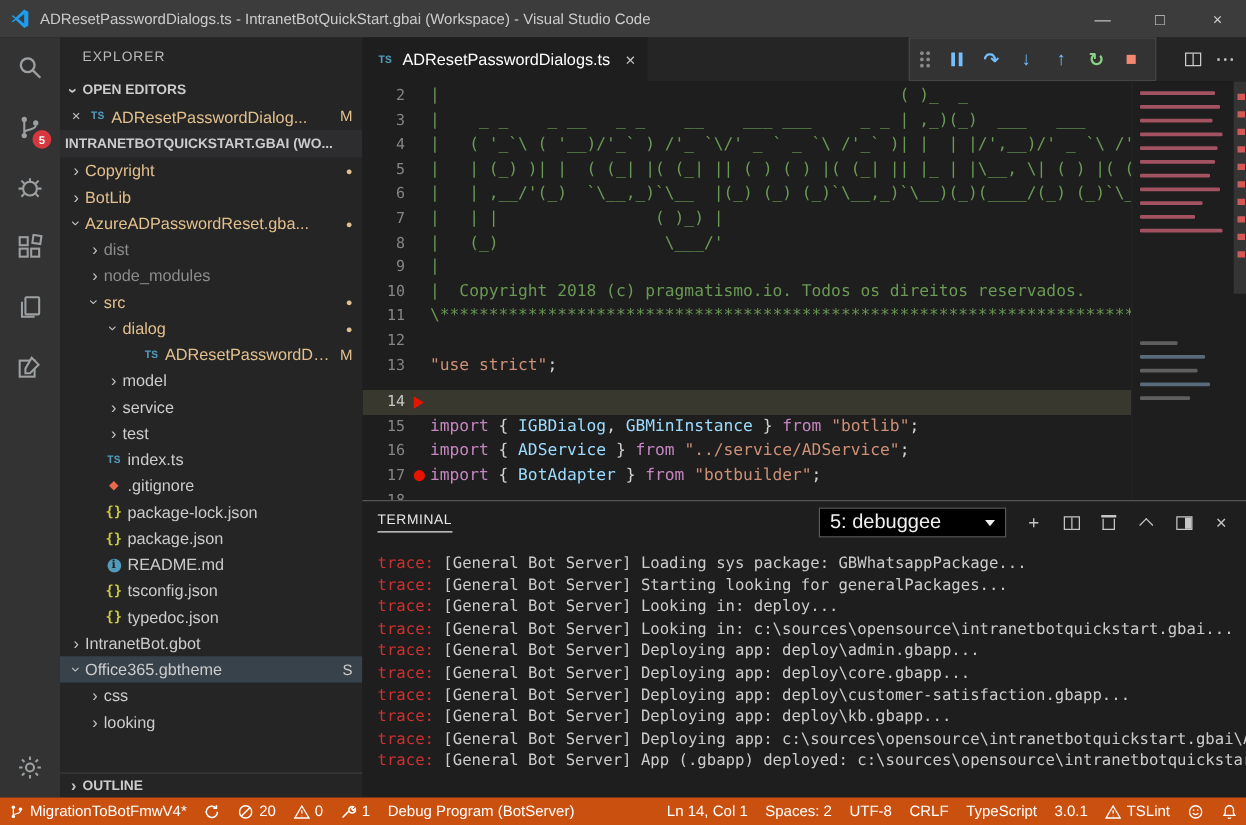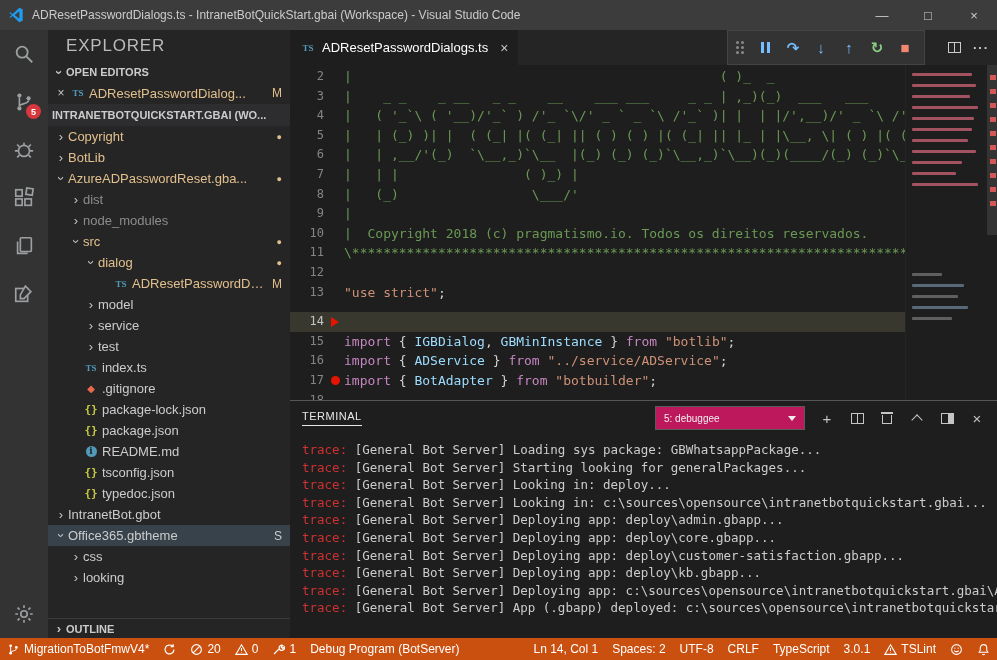--- a/index.html
+++ b/index.html
@@ -20,33 +20,33 @@
   
   .activitybar { width:48px; background:#333333; display:flex; flex-direction:column; align-items:center; flex:0 0 48px; }
   .ab-item { width:48px; height:48px; display:flex; align-items:center; justify-content:center; color:#9DA0A2; position:relative; }
   .ab-item svg { width:22px; height:22px; }
   .ab-badge { position:absolute; bottom:7px; right:7px; min-width:15px; height:15px; border-radius:50%;
     background:#D7373F; color:#fff; font-size:9px; display:flex; align-items:center; justify-content:center; font-weight:bold; }
   .ab-spacer { flex:1; }
 
   
   .sidebar { width:242px; background:#252526; color:#CCCCCC; display:flex; flex-direction:column; flex:0 0 242px; overflow:hidden; }
-  .sb-title { height:32px; display:flex; align-items:center; padding-left:18px; font-size:17px; letter-spacing:.8px; color:#BBBBBB; }
+  .sb-title { height:32px; display:flex; align-items:center; padding-left:18px; font-size:11px; letter-spacing:.8px; color:#BBBBBB; }
   .sb-section { height:20px; display:flex; align-items:center; font-size:11px; font-weight:bold; color:#CCCCCC; padding-left:4px; }
   .oe-row { height:22px; display:flex; align-items:center; padding-left:6px; font-size:13px; }
   .oe-close { width:14px; color:#C5C5C5; font-size:12px; text-align:center; margin-right:2px; }
   .ws-header { height:22px; display:flex; align-items:center; background:#2D2D30; font-size:11px; font-weight:bold; padding-left:4px; white-space:nowrap; overflow:hidden; }
   .tree { flex:1; overflow:hidden; }
   .tree-row { height:21px; display:flex; align-items:center; font-size:13px; white-space:nowrap; overflow:hidden; padding-right:8px; }
   .tree-row.sel { background:#37424B;align-items:center; }
   .twisty { width:14px; flex:0 0 14px; text-align:center; color:#C5C5C5; font-size:13px; display:inline-block; transform-origin:50% 50%; }
   .twisty.open { transform:rotate(90deg); }
   .twisty.blank { visibility:hidden; }
   .ficon { width:16px; flex:0 0 16px; text-align:center; margin-right:3px; font-size:9px; font-weight:bold; }
-  .f-ts { color:#519ABA; font-family:Liberation Serif, serif; }
+  .f-ts { color:#519ABA; font-family:Liberation Mono, monospace; }
   .f-json { color:#CBCB41; font-size:11px; font-family:"DejaVu Sans Mono",monospace; font-weight:bold;}
   .f-git { color:#E8694C; font-size:10px; }
   .f-info { }
   .f-info i { display:inline-block; width:11px; height:11px; border-radius:50%; background:#519ABA; color:#1E1E1E;
       font:bold 9px "DejaVu Serif",serif; font-style:normal; line-height:11px; }
   .t-name { overflow:hidden; text-overflow:ellipsis; }
   .c-modified { color:#E2C08D; }
   .c-ignored { color:#8C8C8C; }
   .c-normal { color:#CCCCCC; }
   .t-spacer { flex:1; }
@@ -87,21 +87,21 @@
   .minimap { width:92px; flex:0 0 92px; position:relative; background:#1E1E1E; border-left:1px solid #252526; }
   .mm-bar { position:absolute; height:3px; border-radius:1px; }
   .mm-tick { position:absolute; right:1px; width:6px; height:5px; background:#F14C4C; }
   .mm-thumb { position:absolute; right:0; top:0; width:10px; height:170px; background:rgba(121,121,121,0.25); }
 
   
   .terminal { flex:1; display:flex; flex-direction:column; background:#1E1E1E; border-top:1px solid #565656; min-height:0; }
   .term-header { height:34px; flex:0 0 34px; display:flex; align-items:center; padding:0 12px; }
   .panel-title { font-size:11px; color:#E7E7E7; letter-spacing:.5px; border-bottom:1px solid #E7E7E7; padding-bottom:3px; }
   .term-right { margin-left:auto; display:flex; align-items:center; gap:14px; color:#C5C5C5; }
-  .term-select { background:#be185d; border:1px solid #5A5A5A; color:#F0F0F0; font-size:10px; height:24px;
+  .term-select { background:#000000; border:1px solid #5A5A5A; color:#F0F0F0; font-size:16px; height:24px;
       display:flex; align-items:center; padding:0 8px; min-width:150px; gap:26px; }
   .sel-caret { margin-left:auto; border-left:4px solid transparent; border-right:4px solid transparent; border-top:5px solid #F0F0F0; }
   .term-act { width:16px; height:16px; display:flex; align-items:center; justify-content:center; font-size:15px; }
   .ic-trash { width:10px; height:9px; border:1px solid currentColor; border-top:none; position:relative; display:inline-block; margin-top:3px; }
   .ic-trash::before { content:''; position:absolute; top:-3px; left:-2px; right:-2px; height:1.5px; background:currentColor; }
   .ic-chevup { width:8px; height:8px; border-left:1.6px solid currentColor; border-top:1.6px solid currentColor; transform:rotate(45deg); display:inline-block; margin-top:4px; }
   .ic-panel { width:13px; height:11px; border:1px solid currentColor; position:relative; display:inline-block; }
   .ic-panel::after { content:''; position:absolute; right:0; top:0; bottom:0; width:5px; background:currentColor; }
   .term-body { flex:1; padding:6px 0 0 12px; font-family:"DejaVu Sans Mono",monospace; font-size:12.5px; overflow:hidden; }
   .tl { height:17.6px; line-height:17.6px; white-space:pre; color:#CCCCCC; }

